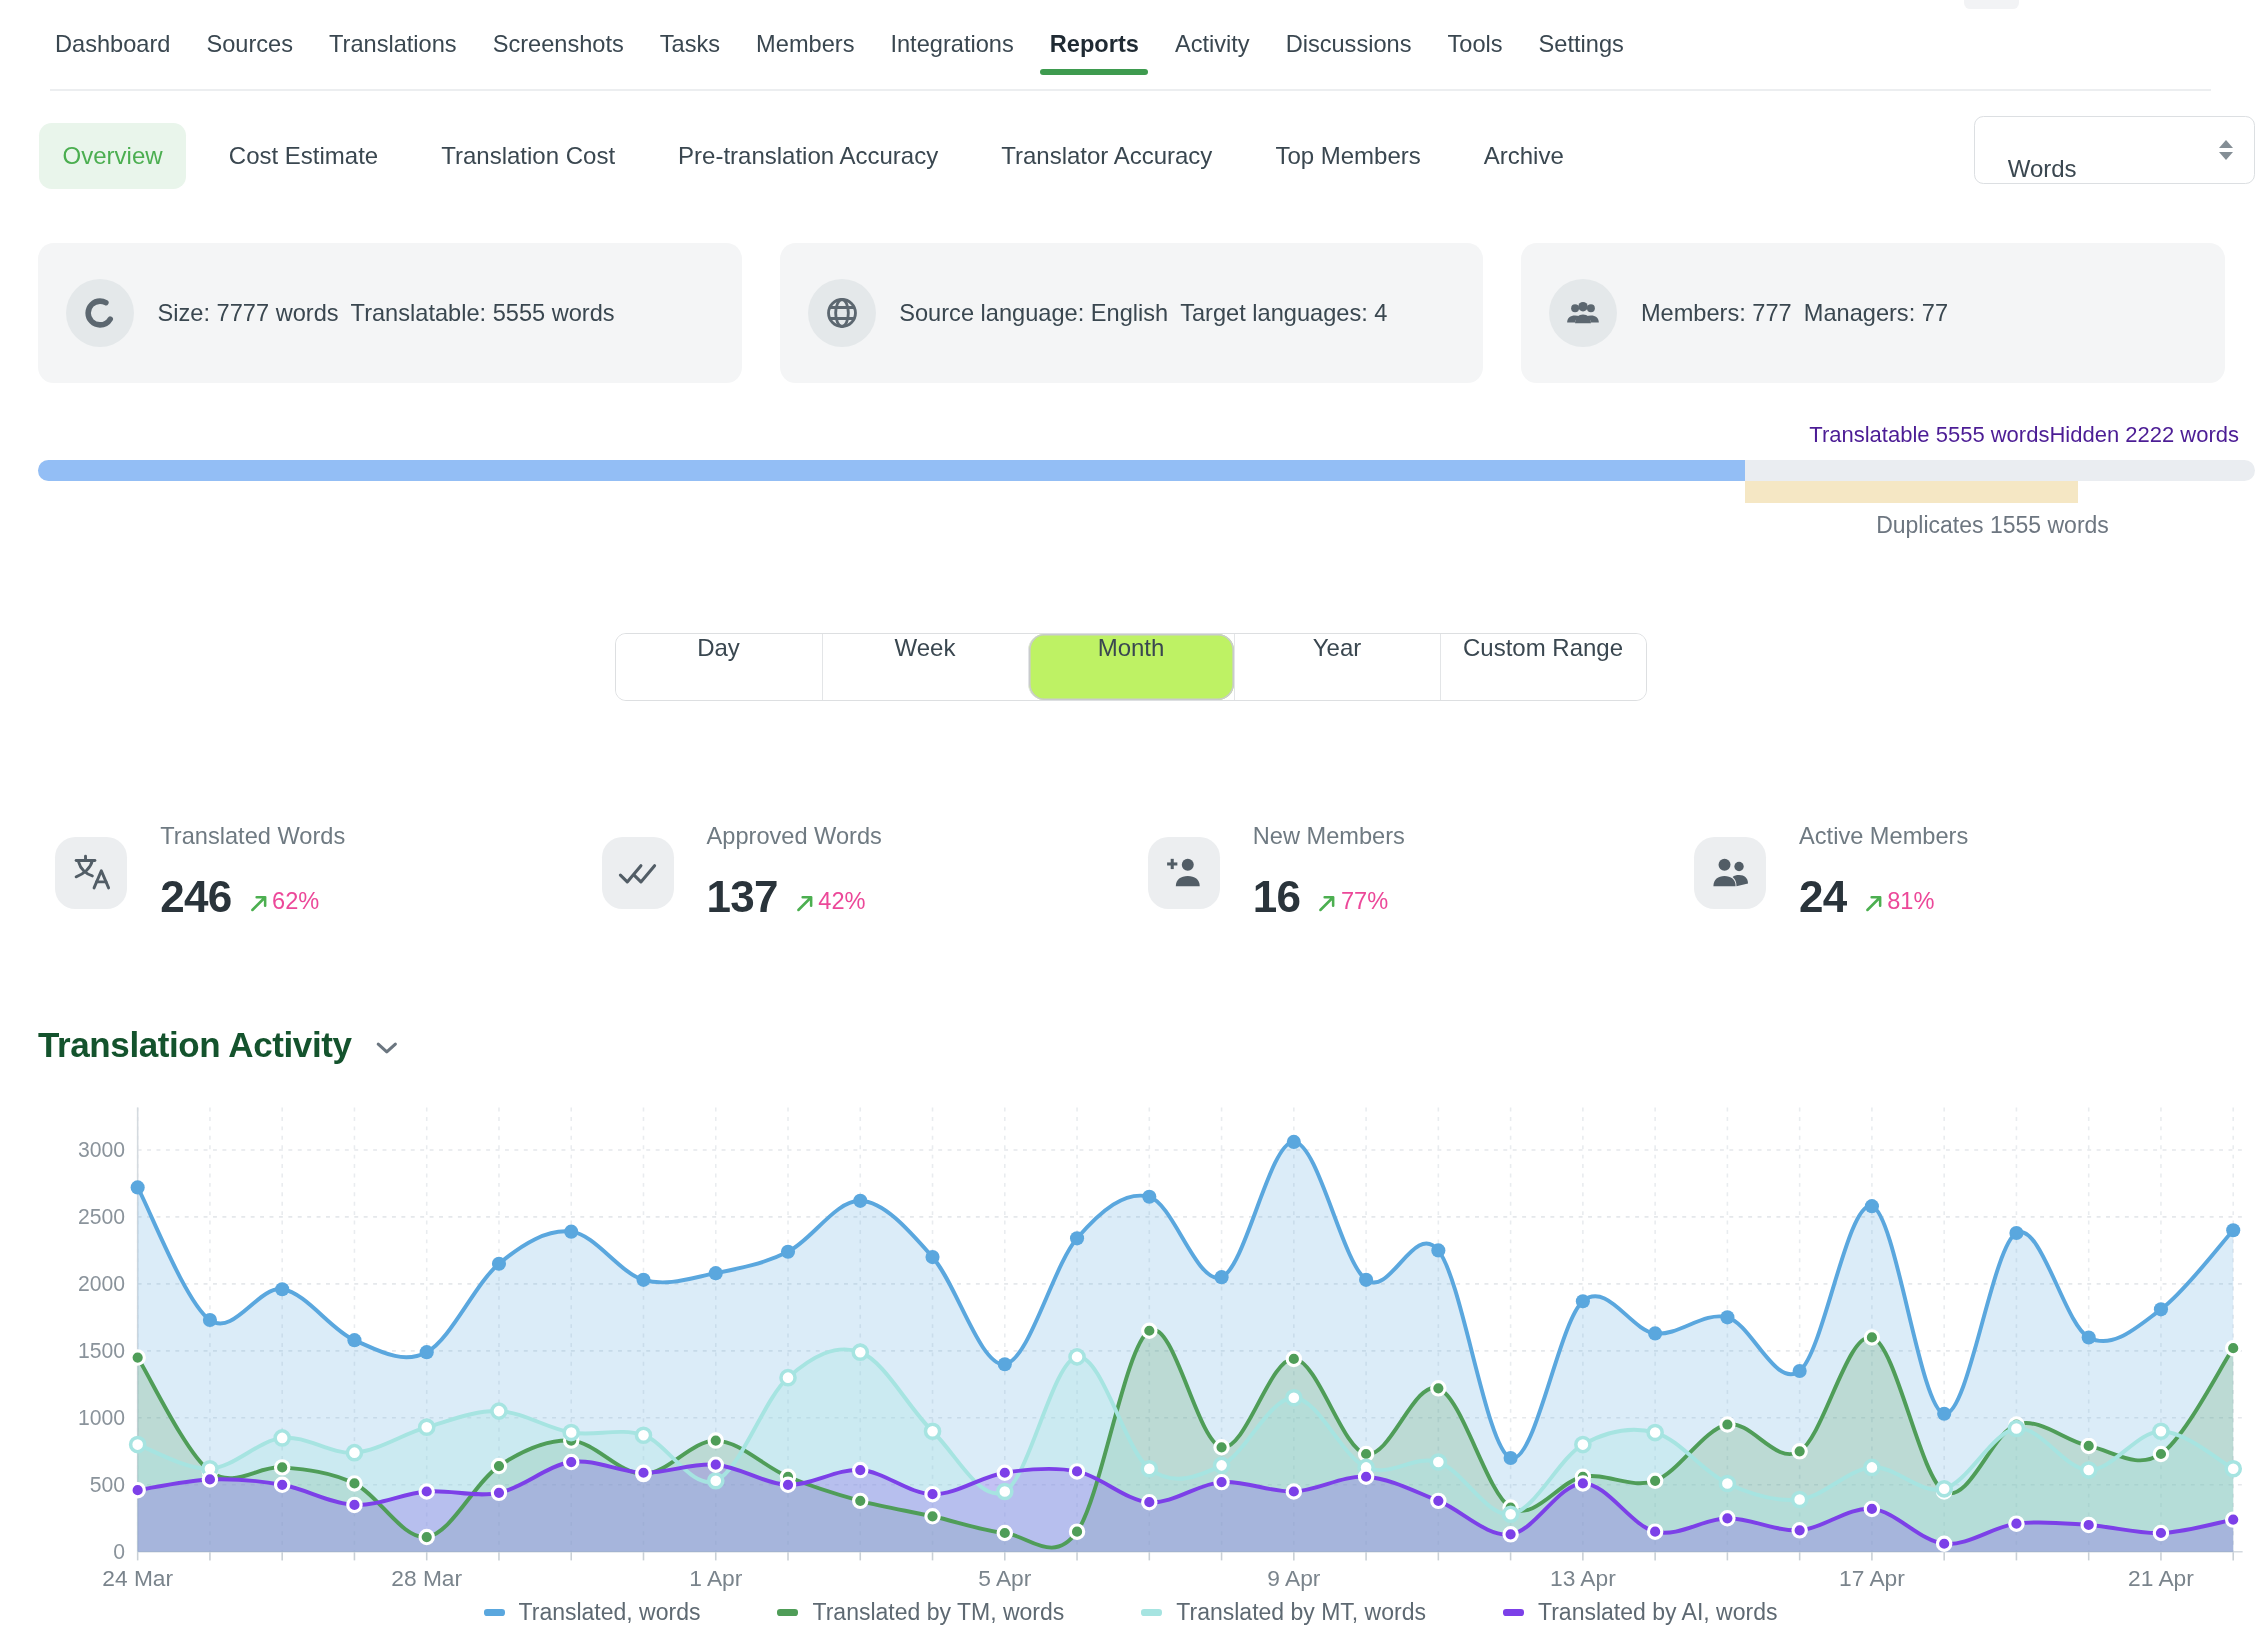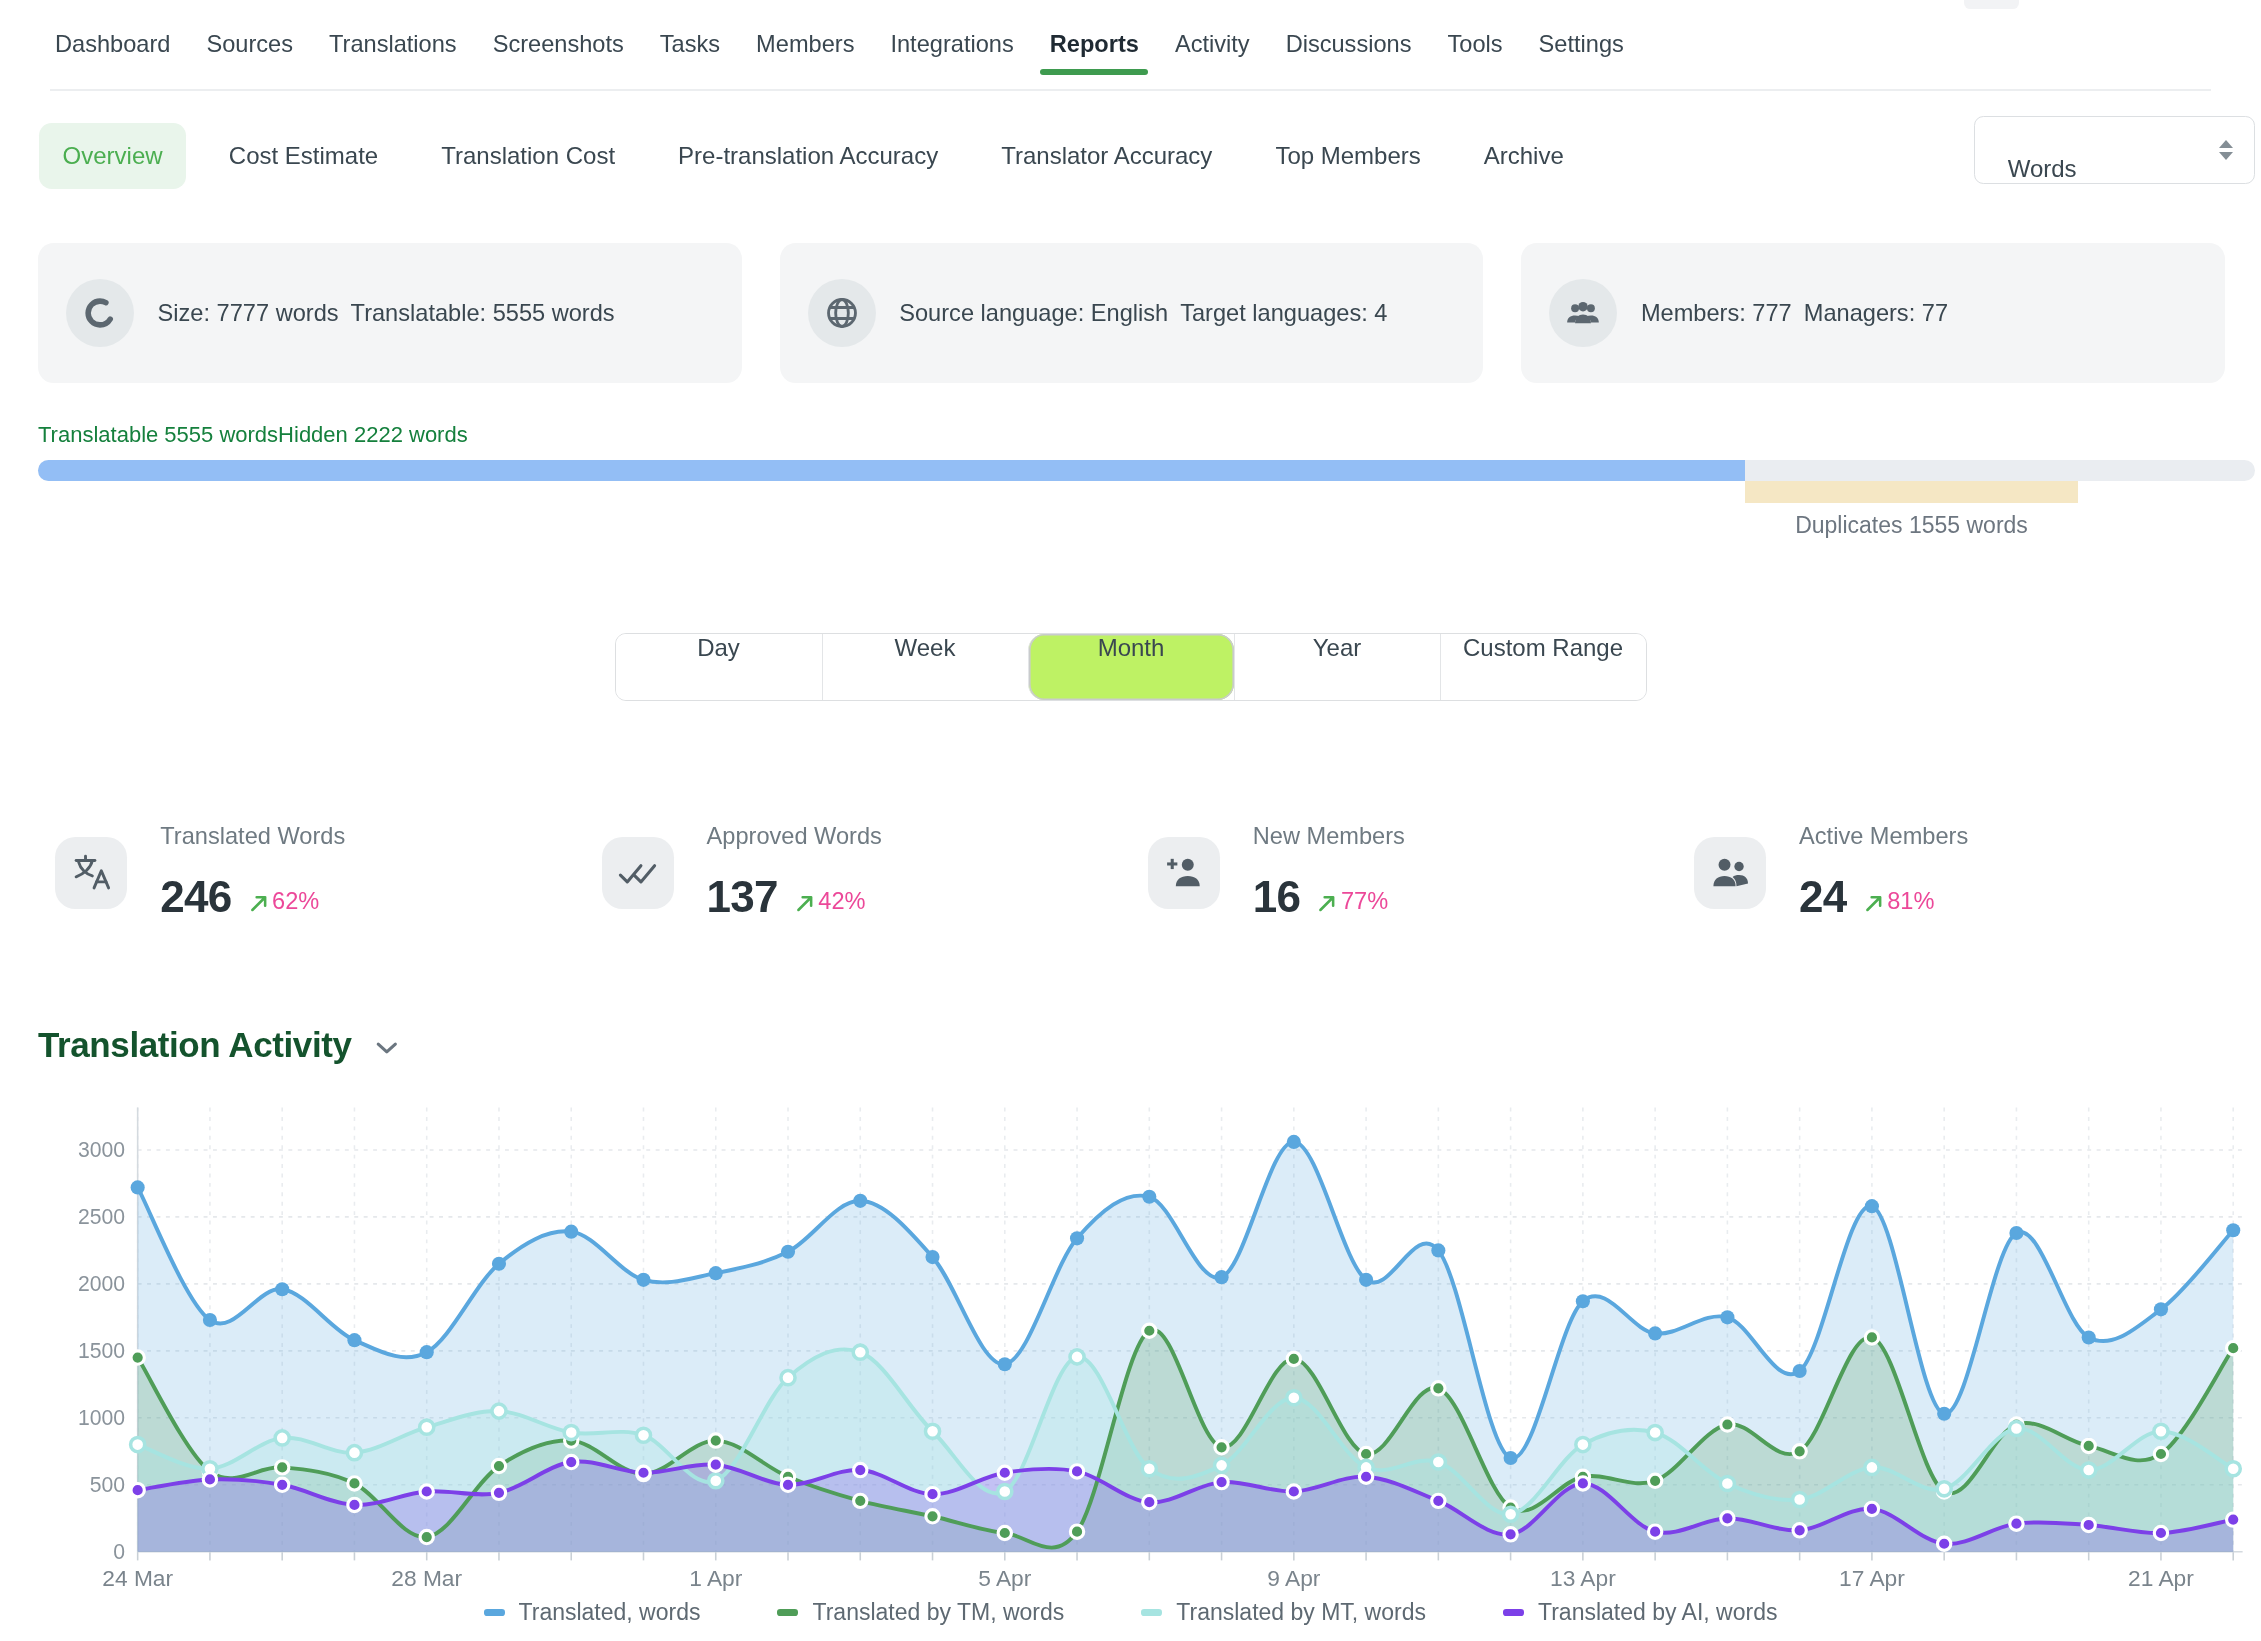--- a/index.html
+++ b/index.html
@@ -26,21 +26,21 @@
 
   
   .cards{position:absolute;top:243px;left:38px;right:36px;display:flex;gap:38px;}
   .info-card{flex:1;height:140px;background:#f4f5f6;border-radius:15.7px;display:flex;align-items:center;padding-left:28px;box-sizing:border-box;}
   .info-icon{width:68px;height:68px;border-radius:50%;background:#e4e8ea;display:flex;align-items:center;justify-content:center;flex:none;}
   .info-icon svg{width:38px;height:38px;}
   .info-lines{margin-left:23.6px;display:flex;flex-direction:row;gap:12px;}
   .info-line{font-size:23.6px;color:#3a4750;}
 
   
-  .wb-labels{position:absolute;top:422px;left:38px;right:1px;display:flex;justify-content:flex-start;font-size:22px;color:#15803d;}
+  .wb-labels{position:absolute;top:422px;left:38px;right:22px;display:flex;justify-content:flex-end;font-size:22px;color:#4c1d95;}
   .wb-track{position:absolute;top:460px;left:38px;right:6.3px;height:21px;background:#eaedf1;border-radius:11px;}
   .wb-fill{position:absolute;left:0;top:0;bottom:0;border-radius:11px 0 0 11px;background:#93bef5;}
   .wb-dup{position:absolute;top:481px;height:22px;background:#f5e7c4;}
   .wb-dup-label{position:absolute;top:512px;font-size:23px;color:#6d7680;text-align:center;}
 
   
   .range-tabs{position:absolute;top:633px;left:50%;transform:translateX(-50%);display:flex;border:1.6px solid #dddfe1;border-radius:11px;overflow:hidden;background:#fff;}
   .range-tab{width:206px;height:66px;display:flex;justify-content:center;font-size:24px;color:#3a4750;cursor:pointer;border-left:1.6px solid #e3e5e7;box-sizing:border-box;background:#fff;}
   .range-tab:first-child{border-left:none;}
   .range-tab.selected{background:#bef264;box-shadow:inset 0 0 0 1.6px #c9cbcd;border-radius:16px;}
@@ -158,21 +158,21 @@
     </div>
 
   <div class="wb-labels">
     <span>Translatable 5555 words</span>
     <span>Hidden 2222 words</span>
   </div>
   <div class="wb-track" style="background: rgb(234, 237, 241);">
     <div class="wb-fill" id="wb-fill" style="width: 77%; background: rgb(147, 190, 245);"></div>
   </div>
   <div class="wb-dup" id="wb-dup" style="left: 1745px; width: 333px; background: rgb(245, 231, 196);"></div>
-  <div class="wb-dup-label" id="wb-dup-label" style="left: 1745px; width: 333px;">Duplicates 1555 words</div>
+  <div class="wb-dup-label" id="wb-dup-label" style="left: 1826px; width: 333px;">Duplicates 1555 words</div>
 
   <div class="range-tabs" id="range-tabs">
       <div class="range-tab">
         <span>Day</span>
       </div>
       <div class="range-tab">
         <span>Week</span>
       </div>
       <div class="range-tab selected">
         <span>Month</span>

